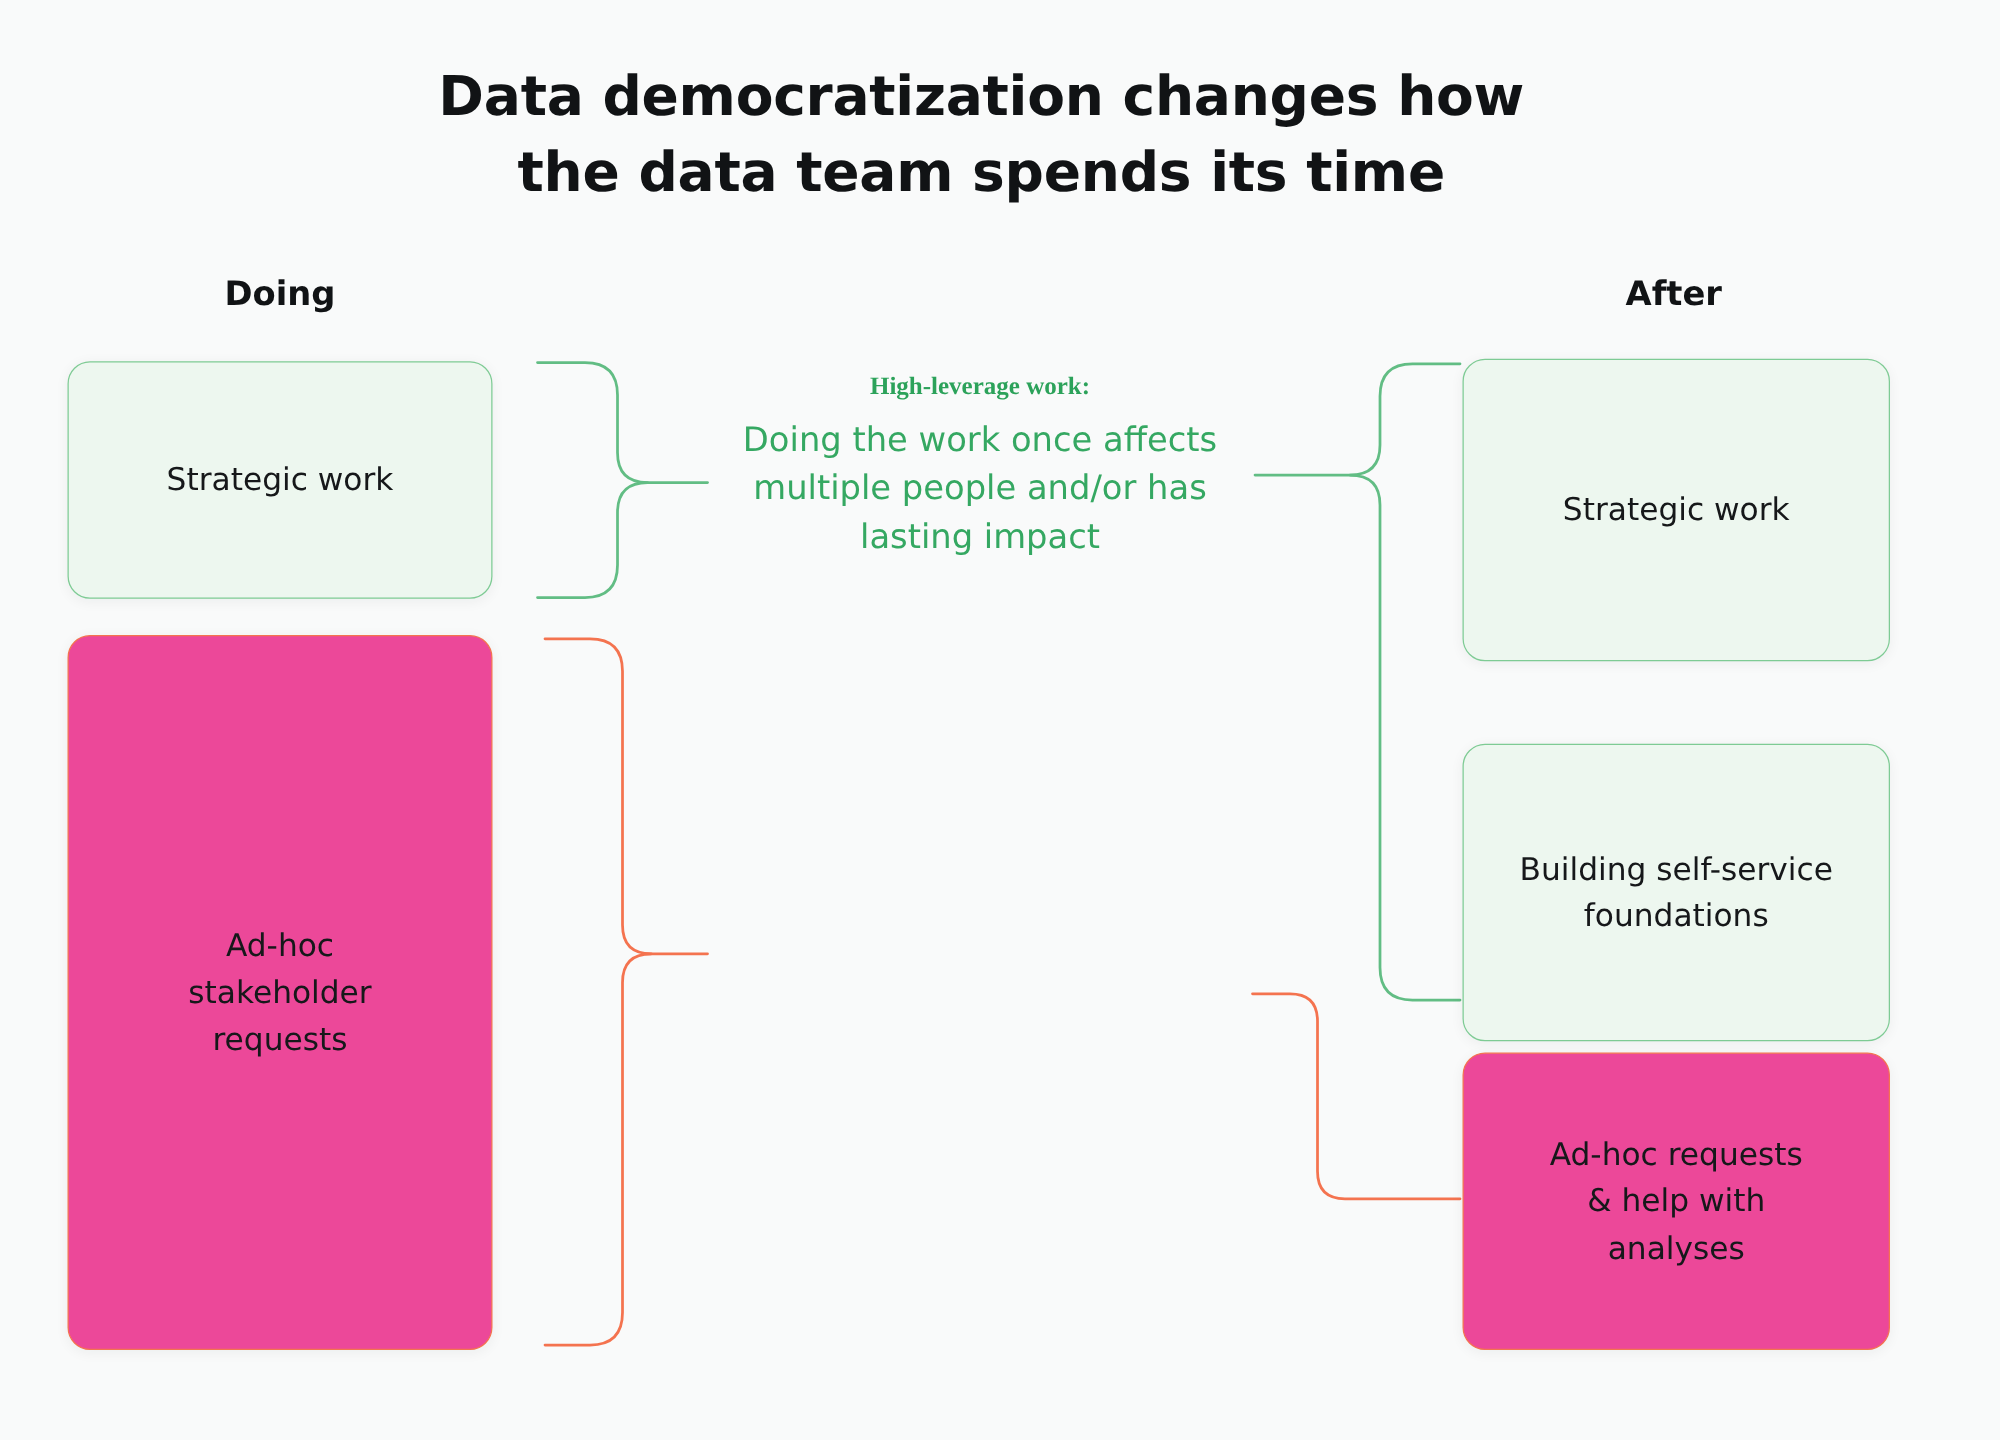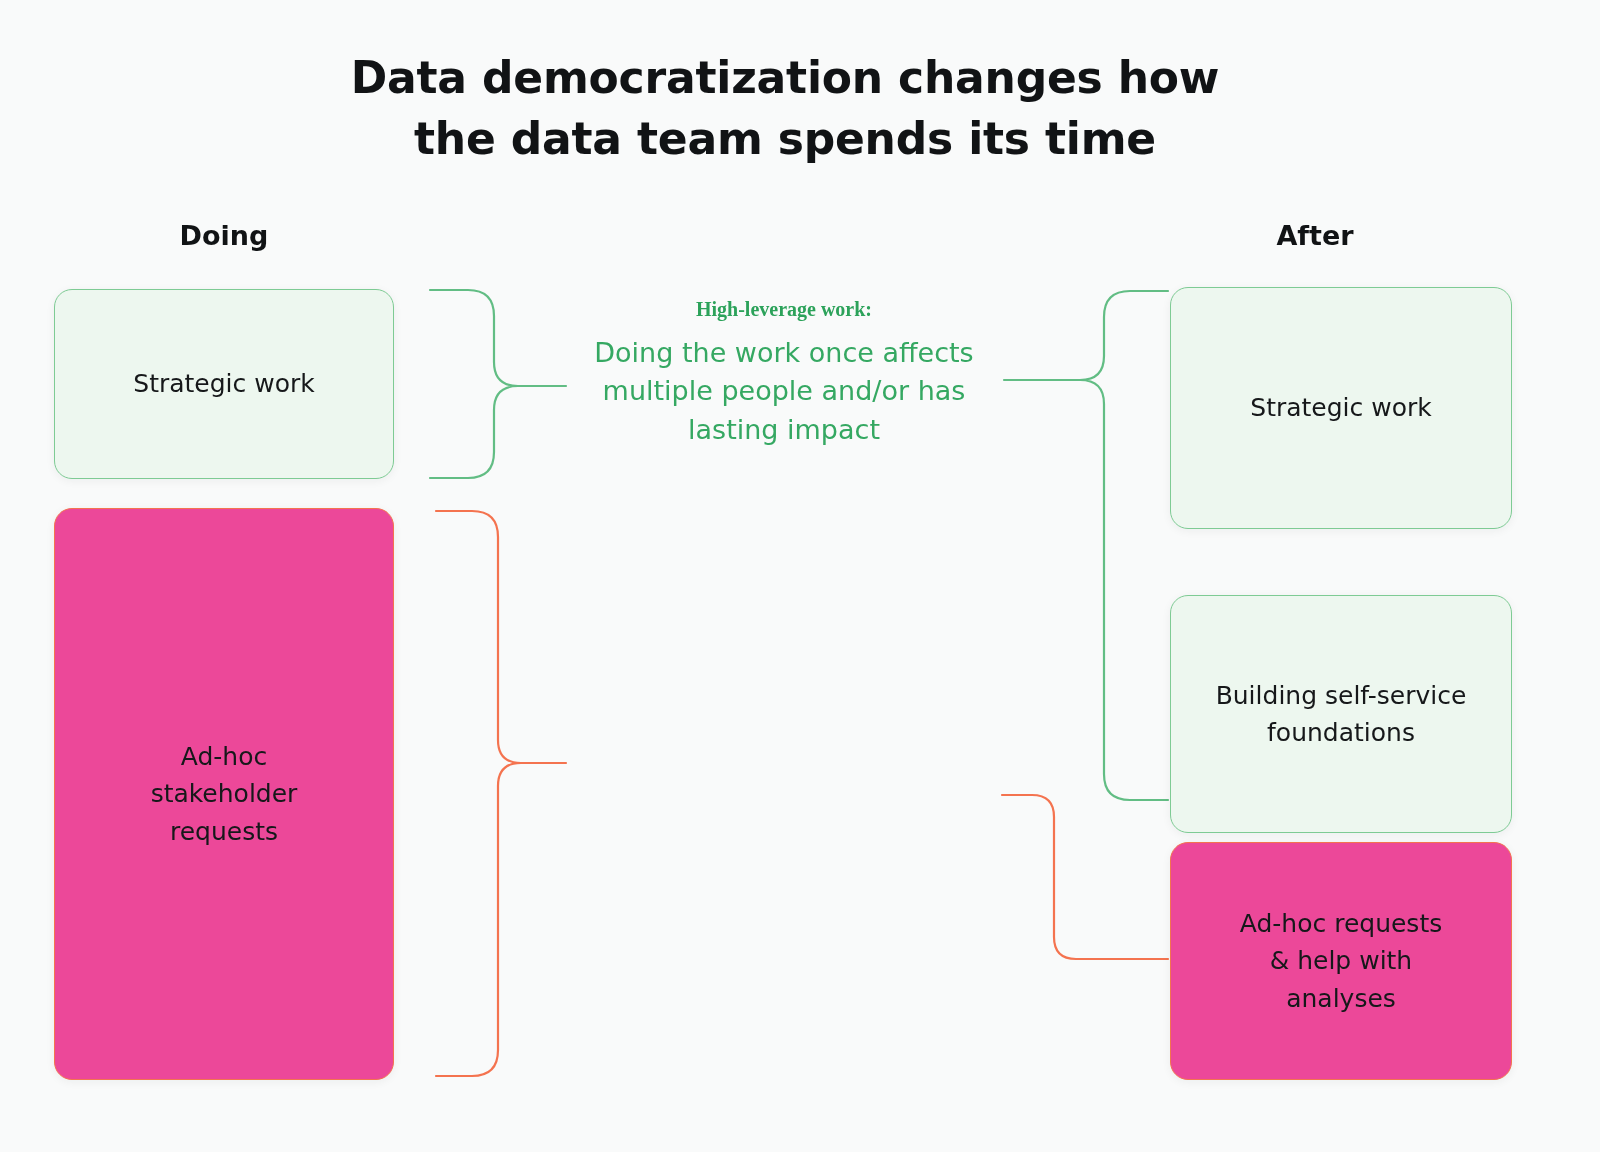--- a/index.html
+++ b/index.html
@@ -40,21 +40,21 @@
 
   
   .col-heading {
     position: absolute;
     font-size: 27px;
     font-weight: 700;
     color: #111315;
     text-align: center;
   }
   #heading-before { left: 54px;  top: 220px; width: 340px; }
-  #heading-after  { left: 1144px; top: 220px; width: 342px; }
+  #heading-after  { left: 1168px; top: 220px; width: 342px; }
 
   
   .box {
     position: absolute;
     box-sizing: border-box;
     border-radius: 18px;
     display: flex;
     align-items: center;
     justify-content: center;
     text-align: center;

